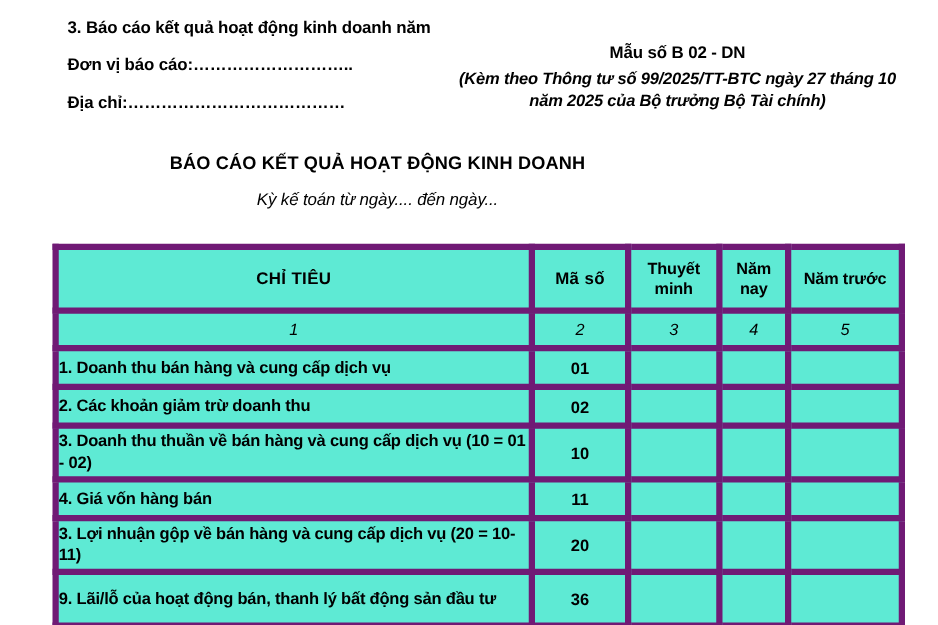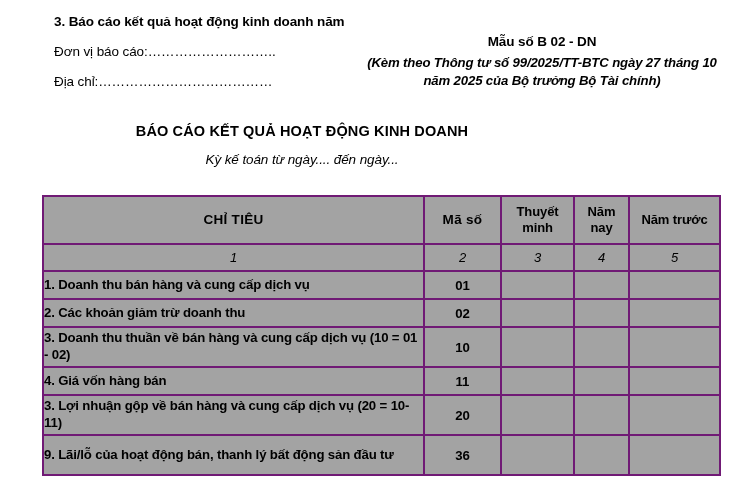--- a/index.html
+++ b/index.html
@@ -43,21 +43,21 @@
   .section-heading {
     font-size: 13.5px;
     font-weight: bold;
     line-height: 1.35;
     letter-spacing: -0.1px;
     white-space: nowrap;
   }
 
   .field-line {
     font-size: 13.5px;
-    font-weight: normal;
+    font-weight: bold;
     line-height: 1.35;
     margin-top: 12px;
     white-space: nowrap;
     letter-spacing: -0.1px;
   }
 
   .header-right {
     position: absolute;
     left: 330px;
     top: 33px;
@@ -128,24 +128,24 @@
   }
 
   .report-table col.c-indicator { width: 381px; }
   .report-table col.c-code      { width: 77px; }
   .report-table col.c-note      { width: 73px; }
   .report-table col.c-this      { width: 55px; }
   .report-table col.c-prev      { width: 91px; }
 
   .report-table th,
   .report-table td {
-    border: 2px solid #701a75;
+    border: 5px solid #701a75;
     padding: 0;
     vertical-align: middle;
-    background: #a3a3a3;
+    background: #5eead4;
   }
 
   
   .report-table {
     border: 1px solid #333333;
   }
 
   .th-main {
     height: 46px;
     text-align: center;

